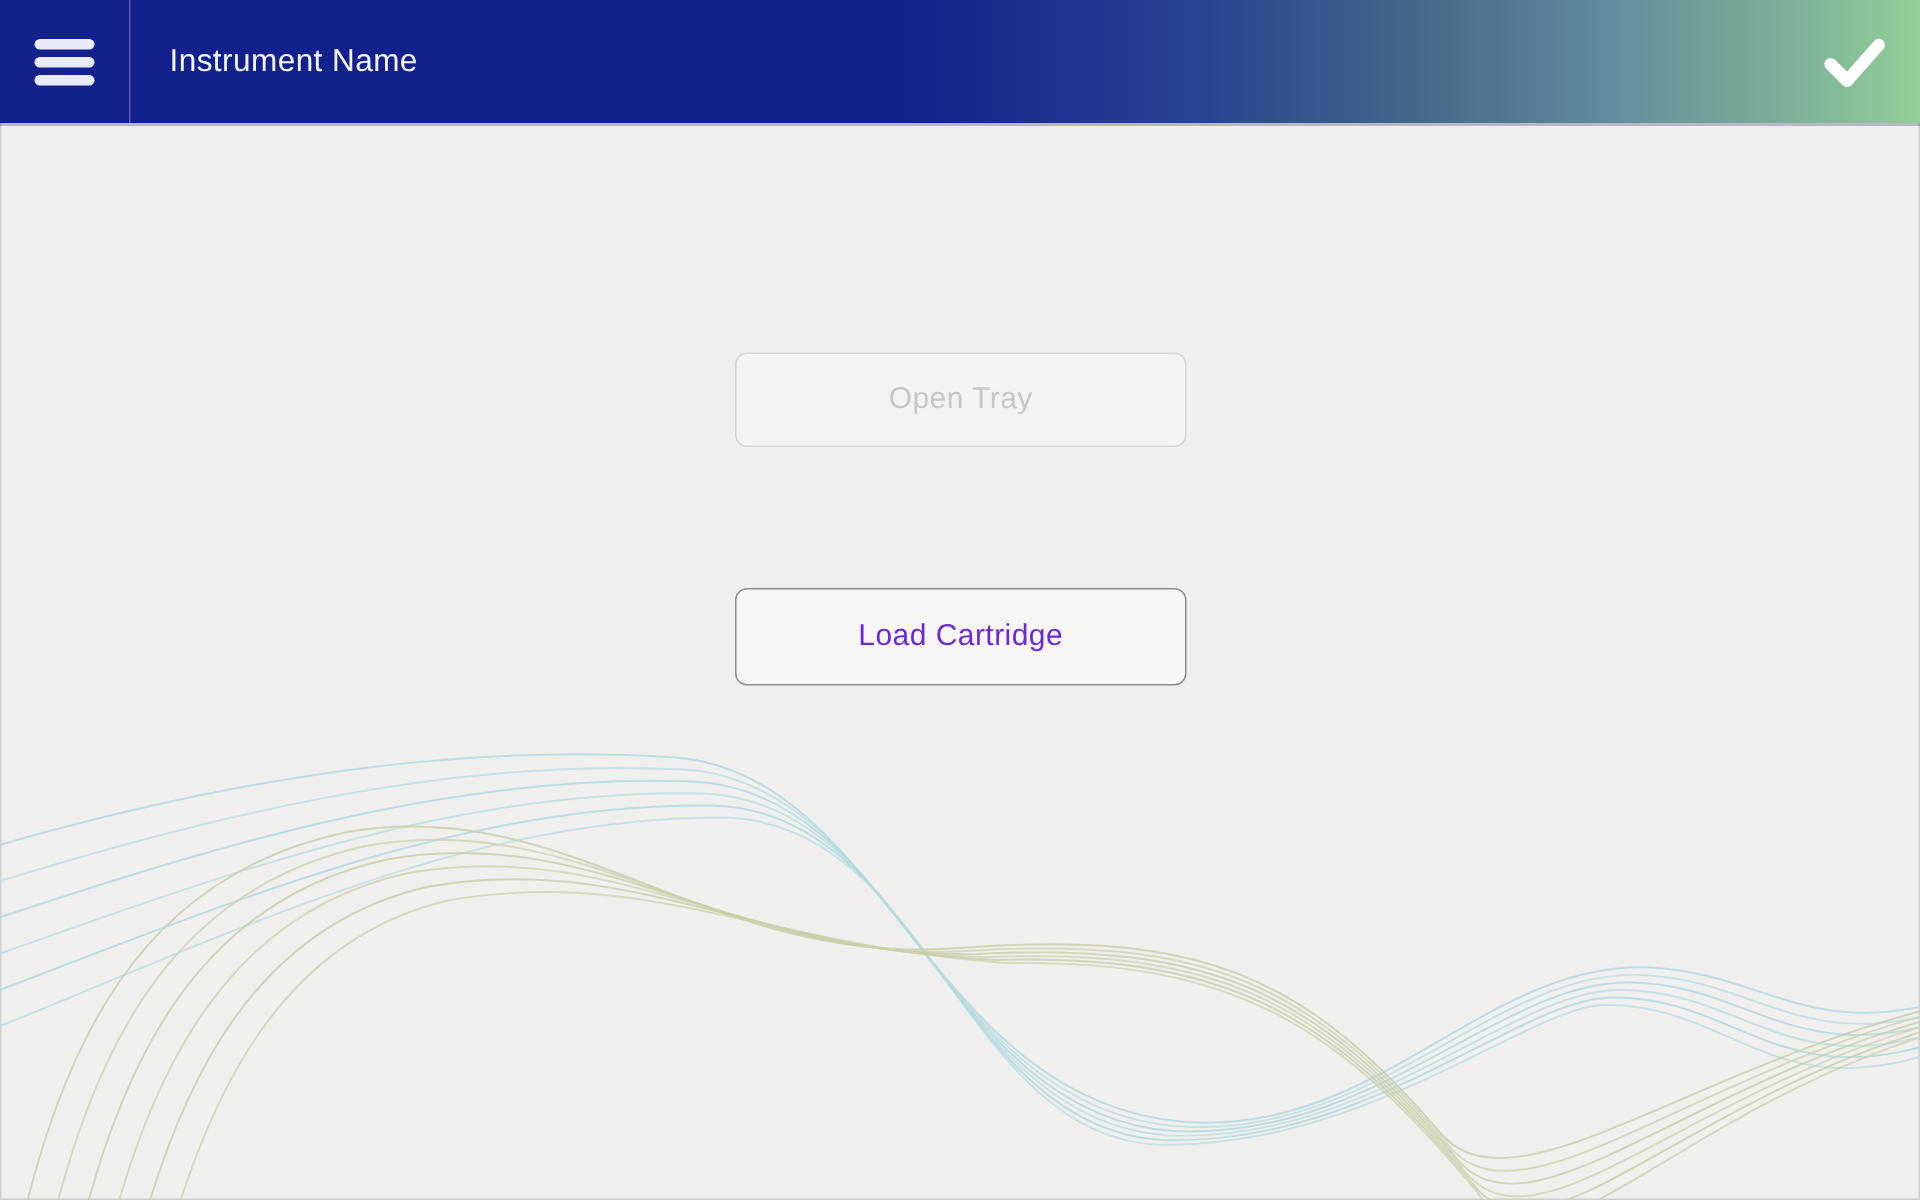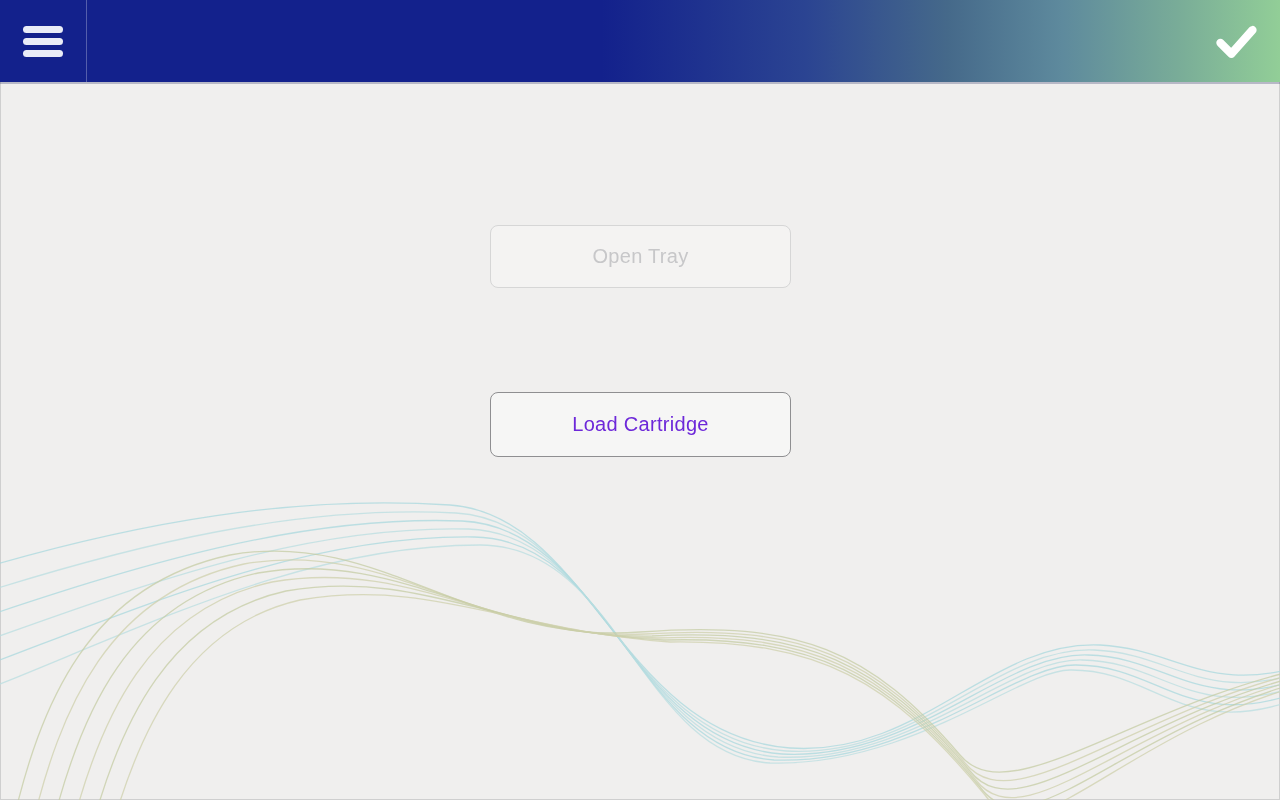--- a/index.html
+++ b/index.html
@@ -77,21 +77,21 @@
     display: flex;
     align-items: center;
     justify-content: center;
     font-size: 20px;
     letter-spacing: 0.3px;
     cursor: pointer;
     box-sizing: border-box;
     z-index: 5;
   }
   .action-button[data-state="disabled"] {
-    top: 225px;
+    top: 235px;
     height: 63px;
     border: 1px solid #d6d6d6;
     color: #c7c7c9;
     background: rgba(255,255,255,0.25);
     cursor: default;
   }
   .action-button[data-state="enabled"] {
     top: 392px;
     height: 65px;
     border: 1px solid #8f8f91;
@@ -131,20 +131,21 @@
       <path stroke="#cfd0ac" d="M 110 835 C 140 725, 190 625, 300 600 C 430 578, 510 630, 670 642 C 820 640, 890 680, 985 795 C 1035 865, 1120 730, 1320 680"></path>
     </g>
   </svg>
 
   <header class="app-bar">
     <div class="menu-button">
       <span class="menu-bar"></span>
       <span class="menu-bar"></span>
       <span class="menu-bar"></span>
     </div>
+    <div class="app-bar-title">Instrument Name</div>
     <div class="check-button">
       <svg width="44" height="38" viewBox="0 0 48 40" fill="none" xmlns="http://www.w3.org/2000/svg">
         <polyline points="7,22 19,34 42,8" stroke="#ffffff" stroke-width="9" stroke-linecap="round" stroke-linejoin="round"></polyline>
       </svg>
     </div>
   </header>
 
   <main>
     <button class="action-button" data-state="disabled">Open Tray</button>
     <button class="action-button" data-state="enabled">Load Cartridge</button>

